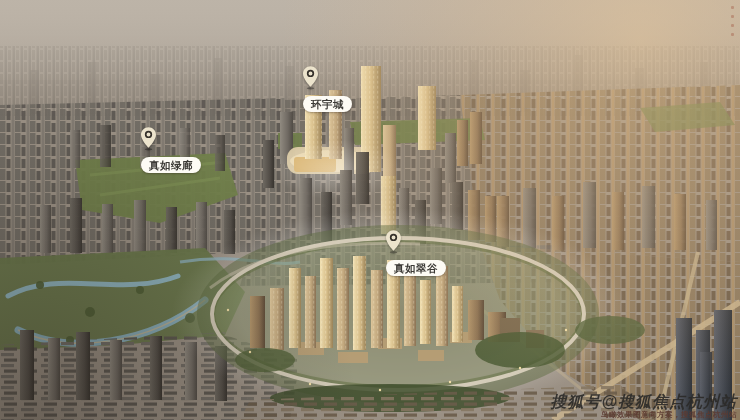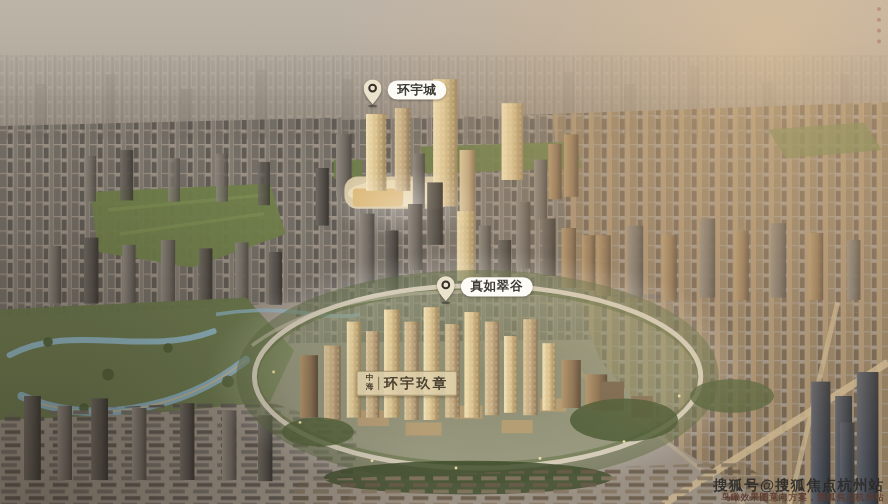--- a/index.html
+++ b/index.html
@@ -3,21 +3,21 @@
 <meta charset="utf-8">
 <style>
   html,body{margin:0;padding:0;background:#222;}
   .stage{
     position:relative;width:740px;height:420px;overflow:hidden;
     font-family:"Liberation Sans","DejaVu Sans",sans-serif;
     background:#9a9084;
   }
   .scene{position:absolute;inset:0;display:block;}
   
-  .marker{position:absolute;display:flex;gap:5px;align-items:flex-start;}
+  .marker{position:absolute;display:flex;gap:5px;align-items:flex-start;flex-direction:column;}
   .pin{width:15px;height:24px;flex:0 0 auto;filter:drop-shadow(0 1px 1px rgba(0,0,0,.35));}
   .pill{
     margin-top:1px;background:var(--pill-bg,#fdfbf5);color:var(--pill-text,#3c3a36);
     font-weight:700;font-size:10.5px;line-height:13px;letter-spacing:.5px;
     padding:1.5px 8px;border-radius:9px;white-space:nowrap;
     box-shadow:0 1px 2px rgba(40,30,20,.35);
   }
   
   .plaque{
     position:absolute;display:flex;align-items:center;
@@ -25,22 +25,22 @@
     border:1px solid rgba(122,102,66,.45);border-radius:2px;
     padding:2px 6px;box-shadow:0 1px 2px rgba(60,45,25,.25);
   }
   .plaque-prefix{width:8px;font-size:6.5px;line-height:6.5px;color:var(--plaque-text,#4a4031);
     word-break:break-all;text-align:center;font-weight:700;}
   .plaque-divider{width:1px;height:11px;background:rgba(74,64,49,.55);margin:0 4px 0 3px;}
   .plaque-title{font-family:"DejaVu Serif","Liberation Serif",serif;font-size:11.5px;
     letter-spacing:2px;color:var(--plaque-text,#4a4031);font-weight:700;white-space:nowrap;}
   
   .watermark{position:absolute;right:3px;bottom:2px;text-align:right;}
-  .wm-main{font-size:12px;font-weight:700;color:var(--watermark-main,#2b2a28);
-    opacity:.9;letter-spacing:1px;line-height:1;}
+  .wm-main{font-size:16px;font-weight:700;color:var(--watermark-main,#2b2a28);
+    opacity:.9;letter-spacing:1px;line-height:1;font-style:italic;}
   .wm-sub{font-size:7.5px;font-weight:700;color:var(--watermark-sub,#5c3a31);
     opacity:.9;letter-spacing:.5px;margin-top:1px;line-height:1;}
   
   .corner-marks{position:absolute;top:6px;right:6px;display:flex;flex-direction:column;gap:6px;}
   .corner-marks i{width:3px;height:3px;background:rgba(152,62,45,.32);border-radius:1px;display:block;}
 </style>
 </head>
 <body>
 
 <div class="stage">
@@ -318,45 +318,48 @@
         <circle cx="566" cy="330" r="1.2"></circle>
       <circle cx="228" cy="310" r="1.2"></circle>
     </g>
 
     <polygon points="250,400 620,385 660,420 240,420" fill="url(#pResidW)" opacity=".9"></polygon>
 
     <rect x="0" y="0" width="740" height="420" fill="url(#gSun)"></rect>
     <rect x="0" y="0" width="740" height="420" fill="url(#gCorner)"></rect>
   </svg>
 
+  <div class="marker" style="left:141px;top:127px">
+    <svg class="pin" viewBox="0 0 16 25">
+      <ellipse cx="8" cy="23.5" rx="4" ry="1.2" fill="rgba(0,0,0,.35)"></ellipse>
+      <path d="M8 0C3.6 0 0 3.6 0 8c0 5.2 6.4 12.2 7.6 13.5.2.25.6.25.8 0C9.6 20.2 16 13.2 16 8 16 3.6 12.4 0 8 0z" fill="var(--pin-fill,#ece3cc)"></path>
+      <circle cx="8" cy="7.6" r="3" fill="none" stroke="var(--pin-ring,#35302a)" stroke-width="1.8"></circle>
+    </svg>
+    <span class="pill">真如绿廊</span>
+  </div>
 
   <div class="marker" style="left:303px;top:66px">
     <svg class="pin" viewBox="0 0 16 25">
       <ellipse cx="8" cy="23.5" rx="4" ry="1.2" fill="rgba(0,0,0,.35)"></ellipse>
       <path d="M8 0C3.6 0 0 3.6 0 8c0 5.2 6.4 12.2 7.6 13.5.2.25.6.25.8 0C9.6 20.2 16 13.2 16 8 16 3.6 12.4 0 8 0z" fill="var(--pin-fill,#ece3cc)"></path>
       <circle cx="8" cy="7.6" r="3" fill="none" stroke="var(--pin-ring,#35302a)" stroke-width="1.8"></circle>
     </svg>
     <span class="pill">环宇城</span>
   </div>
 
 
-  <div class="marker" style="left:364px;top:230px">
+  <div class="marker" style="left:386px;top:230px">
     <svg class="pin" viewBox="0 0 16 25">
       <ellipse cx="8" cy="23.5" rx="4" ry="1.2" fill="rgba(0,0,0,.35)"></ellipse>
       <path d="M8 0C3.6 0 0 3.6 0 8c0 5.2 6.4 12.2 7.6 13.5.2.25.6.25.8 0C9.6 20.2 16 13.2 16 8 16 3.6 12.4 0 8 0z" fill="var(--pin-fill,#ece3cc)"></path>
       <circle cx="8" cy="7.6" r="3" fill="none" stroke="var(--pin-ring,#35302a)" stroke-width="1.8"></circle>
     </svg>
     <span class="pill">真如翠谷</span>
   </div>
 
-  <div class="plaque" style="left:297px;top:309px">
-    <span class="plaque-prefix">中海</span>
-    <i class="plaque-divider"></i>
-    <span class="plaque-title">环宇玖章</span>
-  </div>
 
   <div class="watermark">
     <div class="wm-main">搜狐号@搜狐焦点杭州站</div>
     <div class="wm-sub">鸟瞰效果图意向方案，搜狐焦点杭州站</div>
   </div>
 
   <div class="corner-marks">
     <i></i>
       <i></i>
       <i></i>

